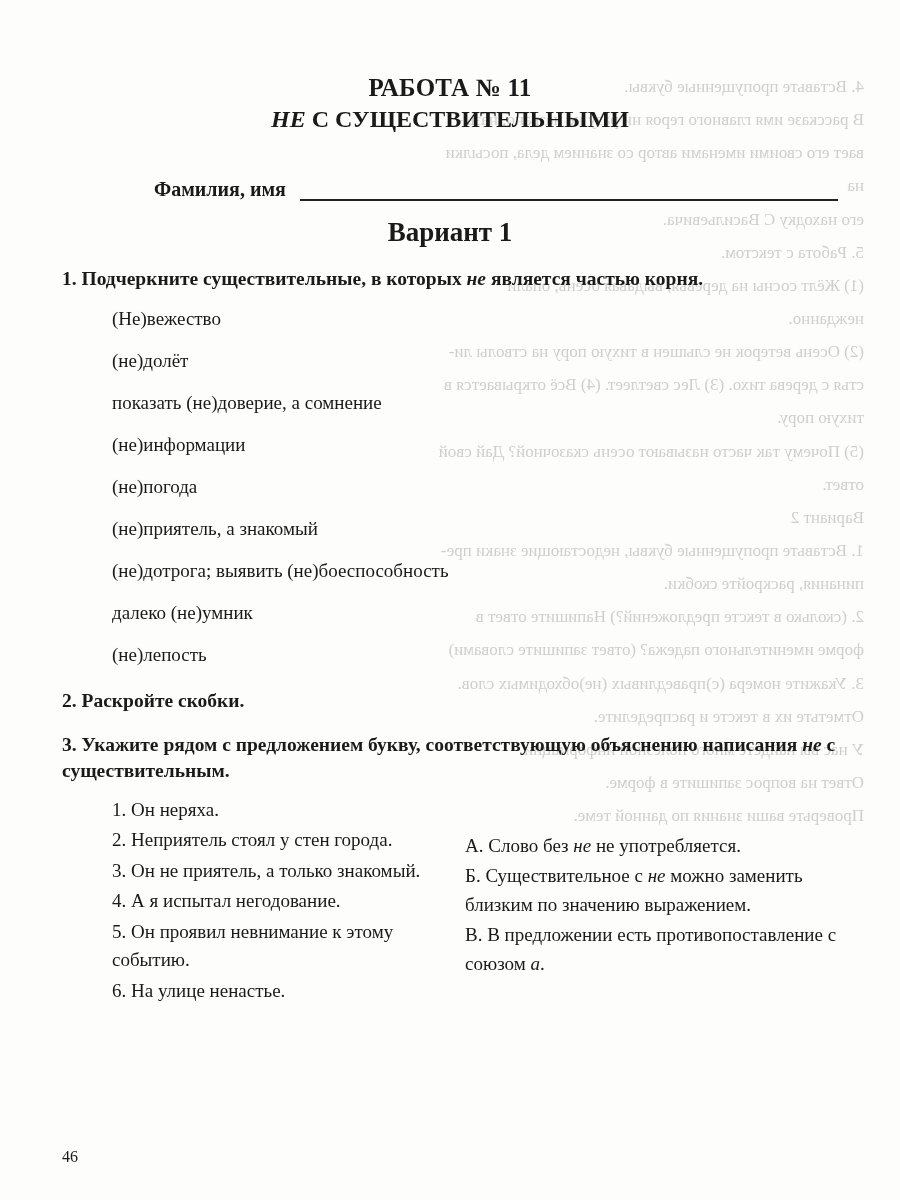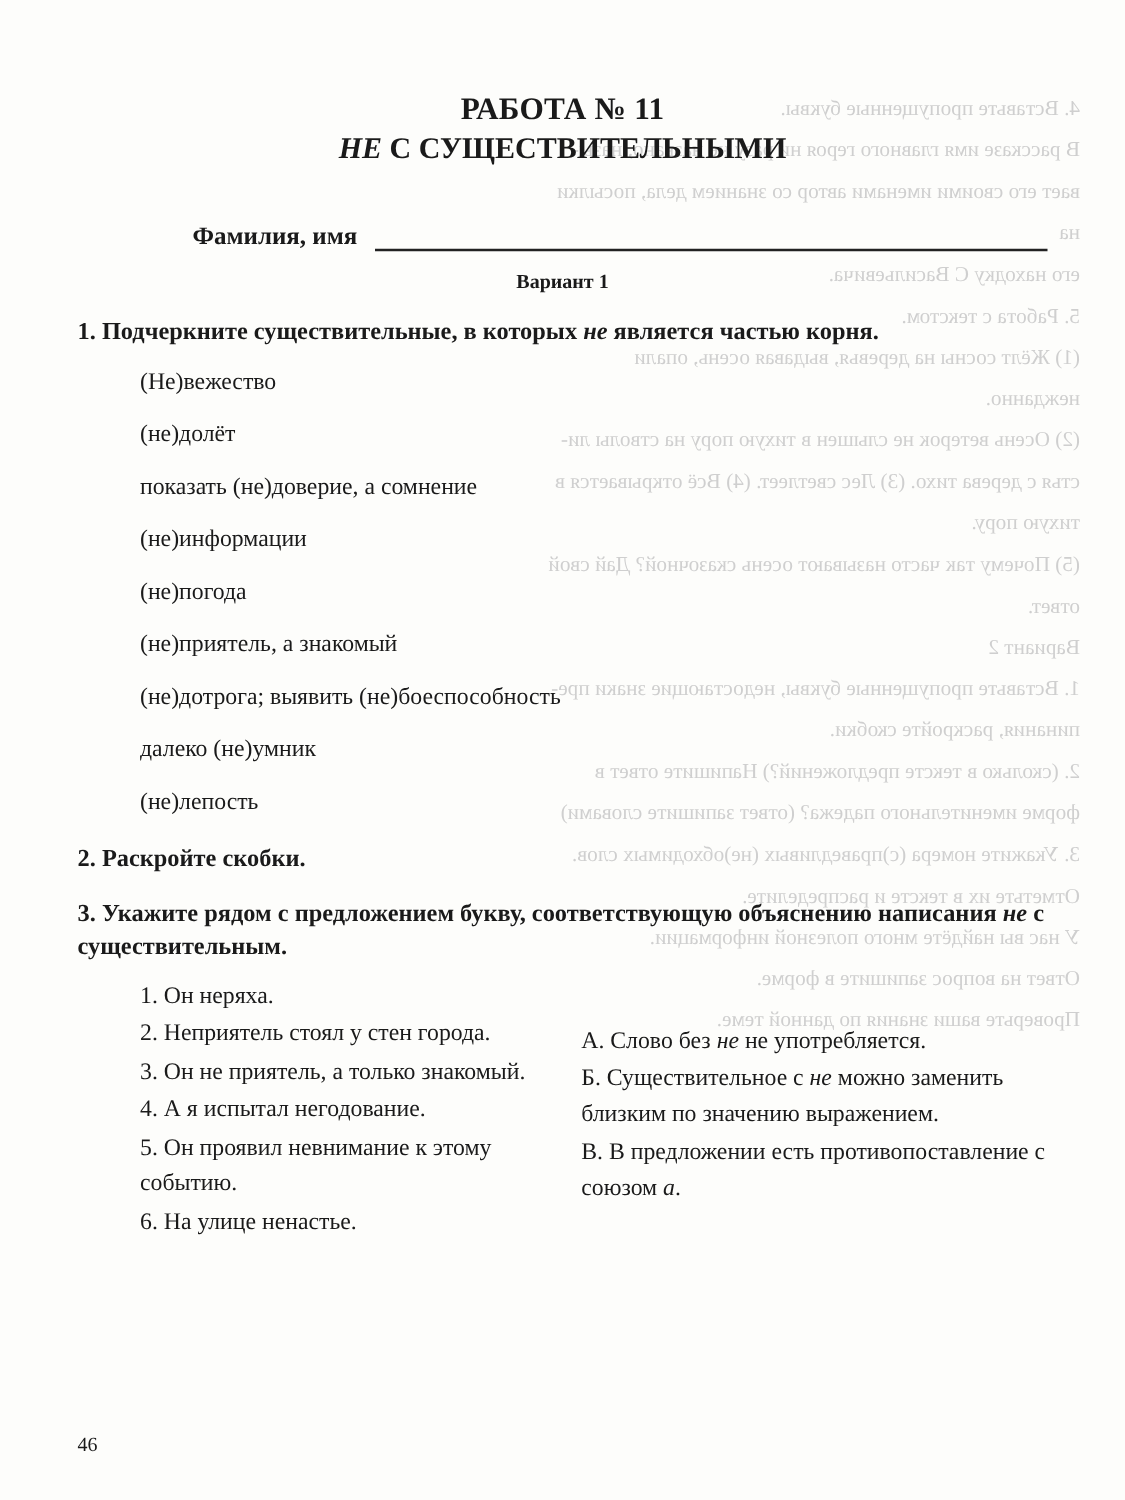--- a/index.html
+++ b/index.html
@@ -68,21 +68,21 @@
   }
   .name-line {
     flex: 1;
     border-bottom: 2px solid #222;
     margin-left: 14px;
     height: 22px;
   }
   .variant {
     text-align: center;
     font-weight: bold;
-    font-size: 16px;
+    font-size: 27px;
     margin: 16px 0 0 0;
   }
   .task {
     font-weight: bold;
     font-size: 19.5px;
     line-height: 1.33;
     margin: 18px 0 0 0;
   }
   .task .ital { font-style: italic; }
   .items {

